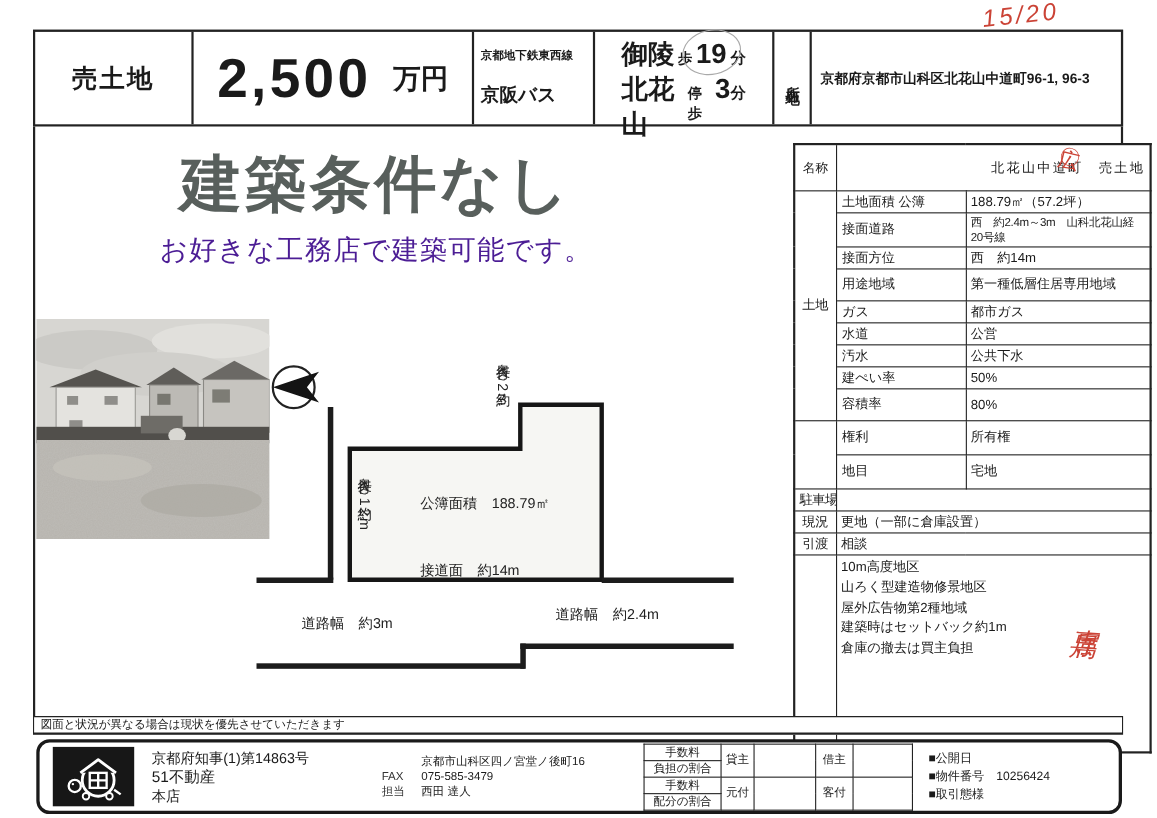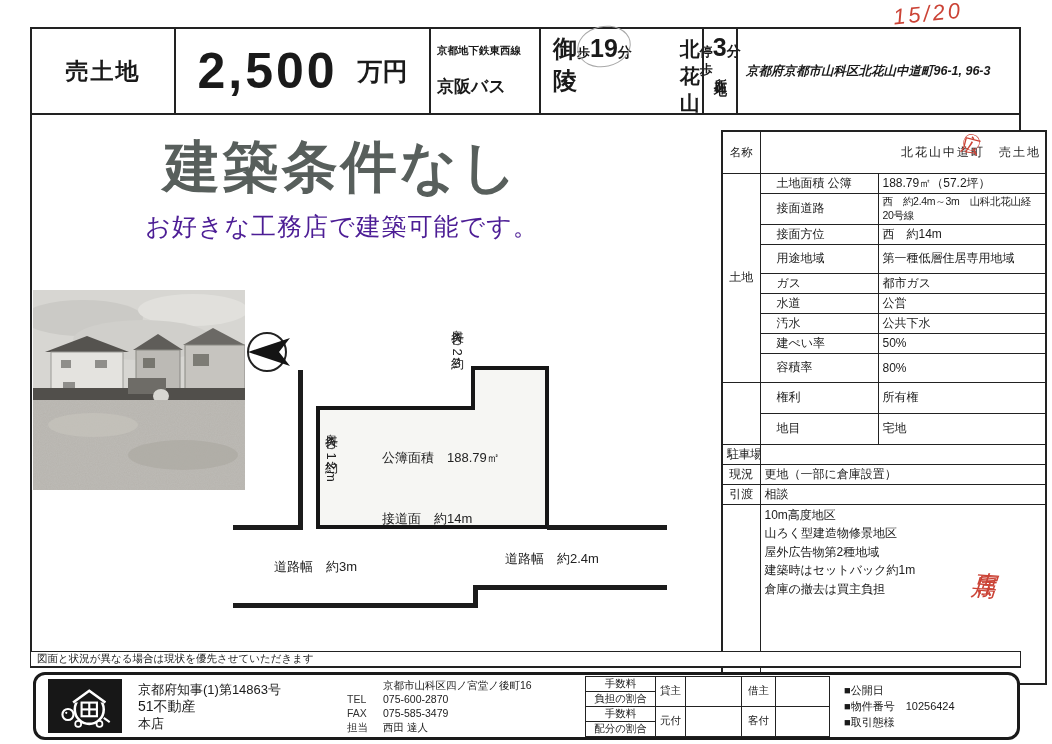--- a/index.html
+++ b/index.html
@@ -14,51 +14,51 @@
   .hdr { position:absolute; left:30px; top:27px; width:991px; height:88px; border:2px solid #222; display:flex; background:#fff; }
   .hdr > div { border-left:2px solid #222; }
   .hdr > div:first-child { border-left:none; }
   .c-sale { width:142px; display:flex; align-items:center; justify-content:center; font-size:23px; font-weight:bold; letter-spacing:2px; }
   .c-price { width:255px; display:flex; align-items:center; justify-content:center; gap:20px; }
   .price-num { font-size:50px; font-weight:bold; letter-spacing:3px; }
   .price-unit { font-size:25px; font-weight:bold; }
   .c-rail { width:110px; display:flex; flex-direction:column; justify-content:space-around; padding:7px 6px; }
   .rail1 { font-size:10.5px; font-weight:bold; }
   .rail2 { font-size:17px; font-weight:bold; }
-  .c-station { width:163px; display:flex; justify-content:space-around; padding:4px 12px; }
+  .c-station { width:163px; display:flex; flex-direction:column; justify-content:space-around; padding:4px 24px; }
   .st-row { display:flex; align-items:baseline; justify-content:space-between; }
   .st-name { font-size:24px; font-weight:bold; }
   .st-walk { font-size:13px; font-weight:bold; }
   .st-min { font-size:25px; font-weight:bold; }
   .st-unit { font-size:14px; font-weight:bold; }
   .circled { position:relative;text-align:right; }
   .circled::after { content:""; position:absolute; left:-13px; top:-8px; right:-13px; bottom:-4px; border:1.6px solid #a9a9a9; border-radius:50%; transform:rotate(-12deg); }
   .c-loc-label { width:34px; display:flex; align-items:center; justify-content:center; writing-mode:vertical-rl; font-size:13px; font-weight:bold; letter-spacing:3px; }
-  .c-loc { flex:1; display:flex; align-items:center; padding:0 8px; font-size:12.5px; font-weight:bold;font-style:italic; }
+  .c-loc { flex:1; display:flex; align-items:center; padding:0 8px; font-size:12.5px; font-weight:bold; }
 
   
   .headline { position:absolute; left:62px; top:130px; width:560px; text-align:center; font-size:56px; font-weight:bold; color:#585f5c; letter-spacing:3px; }
   .subheadline { position:absolute; left:62px; top:210px; width:560px; text-align:center; font-size:25px; color:#4c1d95; letter-spacing:1px; }
 
   
   .photo { position:absolute; left:33px; top:290px; width:212px; height:200px; }
 
   
   .plan { position:absolute; left:233px; top:298px; width:450px; height:320px; }
   .plan-label { position:absolute; font-size:13px; color:#222; white-space:nowrap; }
   .v-text { writing-mode:vertical-rl; text-orientation:mixed; letter-spacing:2px; }
 
   
   .notice { position:absolute; left:30px; top:651px; width:991px; height:17px; border:1.5px solid #222; border-bottom:2px solid #222; font-size:10.5px; display:flex; align-items:center; padding-left:6px; background:#fff; }
 
   
   .details { position:absolute; left:682px; top:130px; width:324px; border-collapse:collapse; table-layout:fixed; background:#fff; }
   .details td { border:1px solid #222; font-size:12px; padding:1px 4px; overflow:hidden; }
   .details { border:2px solid #222;margin-left:39px; }
-  .details .lbl { padding-left:16px; }
+  .details .lbl { padding-left:5px; }
   .details .cen { text-align:center; padding:1px 1px; }
   .name-val { font-size:22px; font-weight:normal; letter-spacing:2px; text-align:right; }
   .notes-cell { vertical-align:top; line-height:1.55; font-size:12.5px; padding-top:3px; }
   .nowrapc { white-space:nowrap; letter-spacing:-0.5px; font-size:11.5px; }
 
   
   .footer { position:absolute; left:33px; top:672px; width:987px; height:68px; border:3px solid #1a1a1a; border-radius:12px; display:flex; align-items:center; background:#fff; }
   .logo-box { width:74px; height:54px; background:#171717; margin-left:12px; display:flex; align-items:center; justify-content:center; flex-shrink:0; }
   .company { margin-left:16px; width:205px; line-height:17px; font-size:13px; }
   .contact { margin-left:4px; width:238px; font-size:10.5px; line-height:14px; }
@@ -93,21 +93,21 @@
       <div class="rail2">京阪バス</div>
     </div>
     <div class="c-station">
       <div class="st-row">
         <span class="st-name">御陵</span>
         <span class="st-walk">歩</span>
         <span class="st-min circled">19</span>
         <span class="st-unit">分</span>
       </div>
       <div class="st-row">
-        <span class="st-name" style="font-size:20px;margin-left:48px;">北花山</span>
+        <span class="st-name" style="font-size:24px;">北花山</span>
         <span class="st-walk">停 歩</span>
         <span class="st-min">3</span>
         <span class="st-unit">分</span>
       </div>
     </div>
     <div class="c-loc-label">所在地</div>
     <div class="c-loc">京都府京都市山科区北花山中道町96-1, 96-3</div>
   </div>
 
   <div class="headline">建築条件なし</div>
@@ -265,24 +265,20 @@
         <line x1="57" y1="41" x2="64" y2="46" stroke="#fff" stroke-width="2.5"></line>
       </svg>
     </div>
     <div class="company">
       <div>京都府知事(1)第14863号</div>
       <div style="font-size:14px;">51不動産</div>
       <div>本店</div>
     </div>
     <div class="contact">
       <div class="addr">京都市山科区四ノ宮堂ノ後町16</div>
-      <div class="row">
-          <span class="cl">TEL</span>
-          <span>075-600-2870</span>
-        </div>
       <div class="row">
           <span class="cl">FAX</span>
           <span>075-585-3479</span>
         </div>
       <div class="row">
           <span class="cl">担当</span>
           <span>西田 達人</span>
         </div>
     </div>
     <table class="fee-table">

